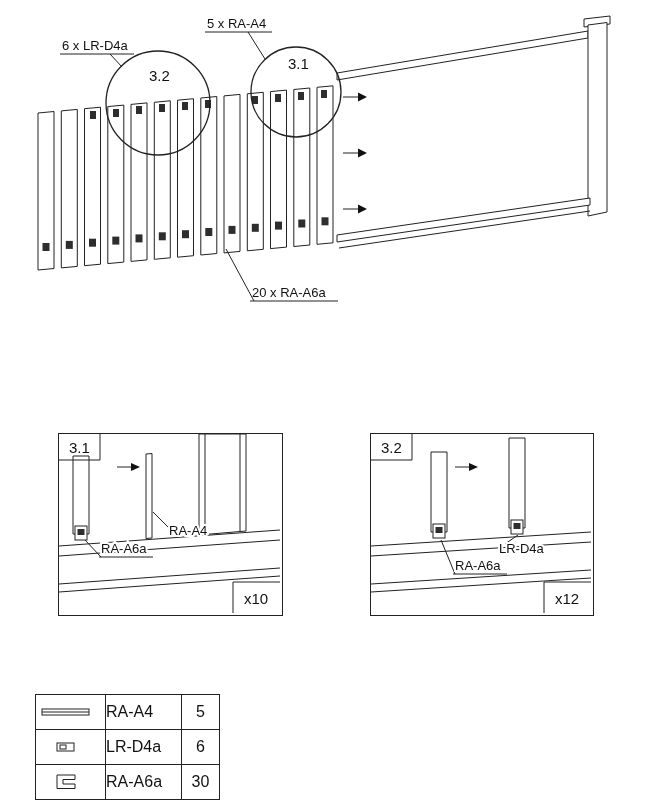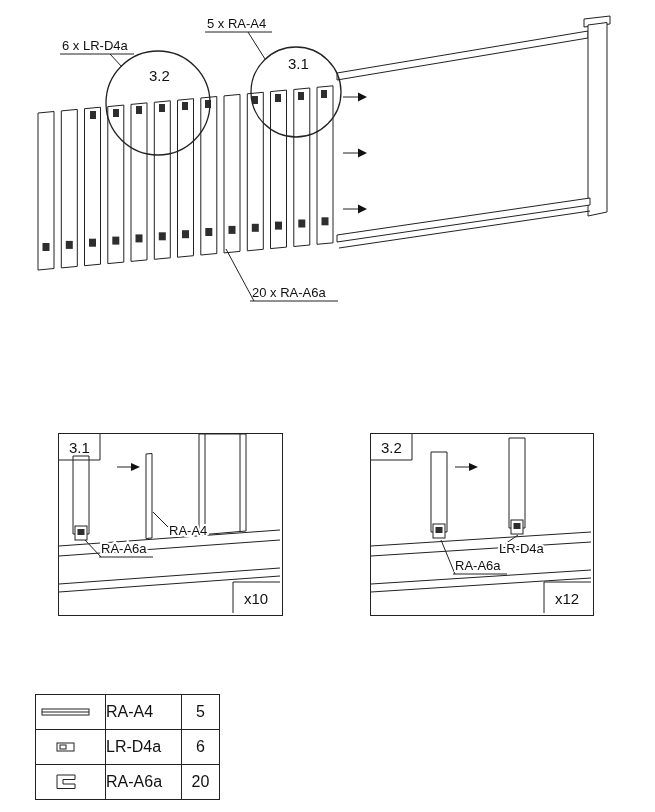--- a/index.html
+++ b/index.html
@@ -163,18 +163,18 @@
         <td class="name-cell">LR-D4a</td>
         <td class="qty-cell">6</td>
       </tr>
       <tr>
         <td class="icon-cell">
           <svg width="62" height="22" viewBox="0 0 62 22">
             <path class="white" d="M21,4 H39 V8.5 H27 V13 H39 V17.5 H21 Z"></path>
           </svg>
         </td>
         <td class="name-cell">RA-A6a</td>
-        <td class="qty-cell">20</td>
+        <td class="qty-cell">30</td>
       </tr>
     </tbody>
   </table>
 
 </div>
 
 </body></html>

